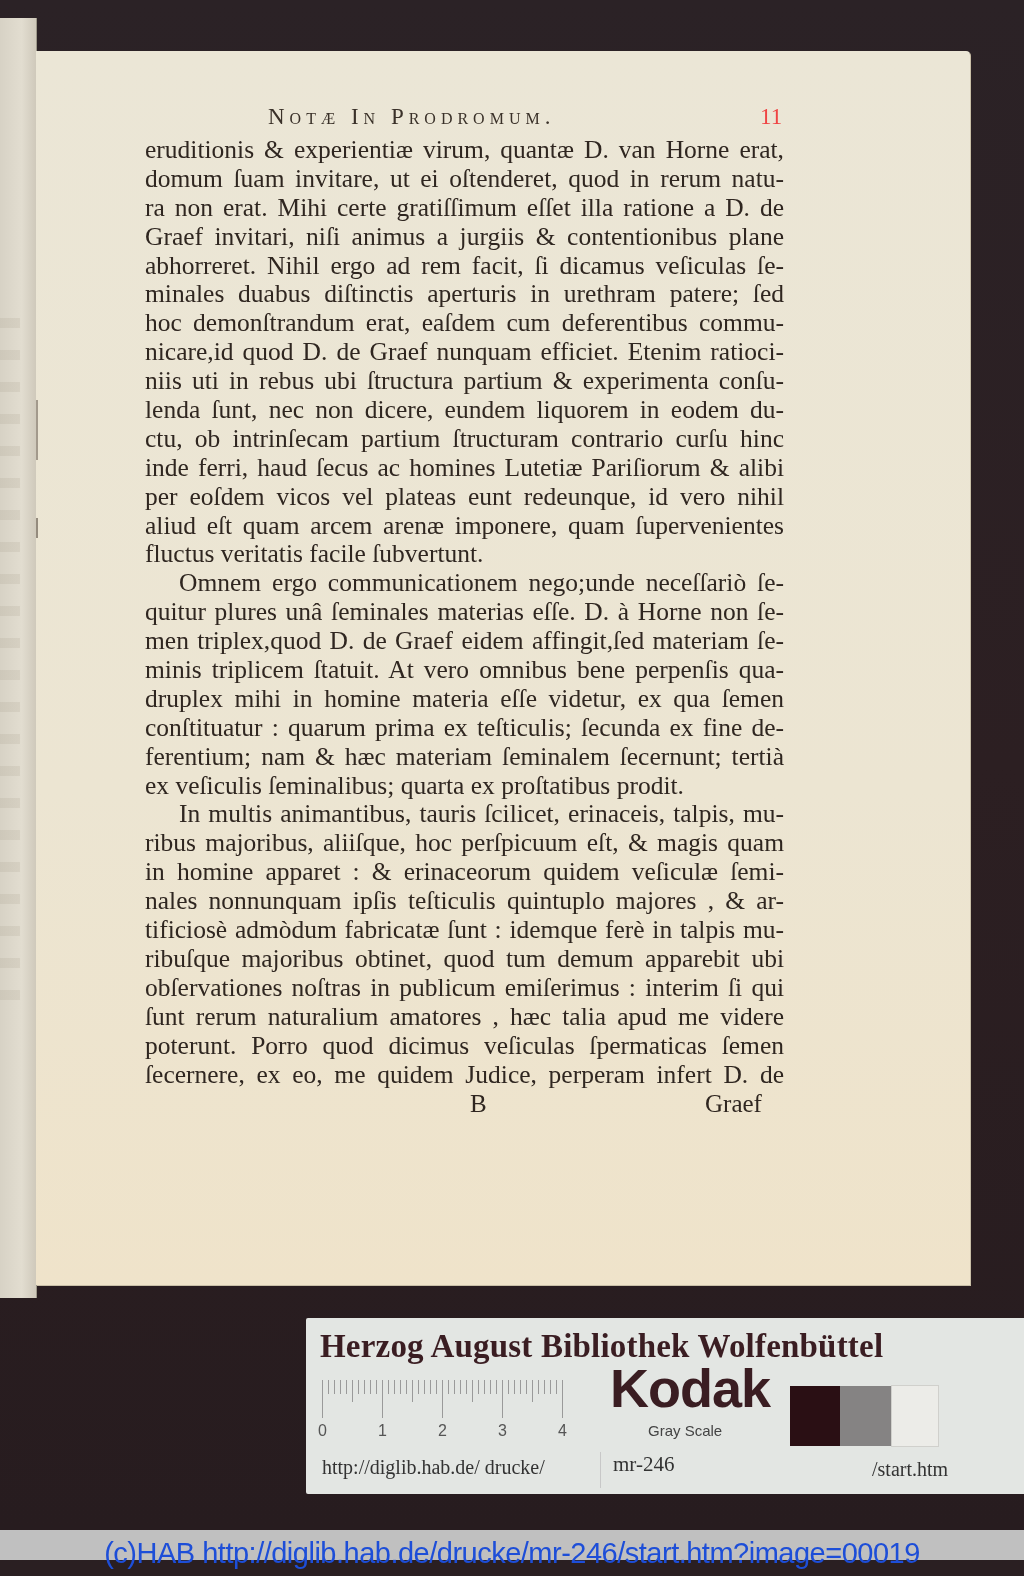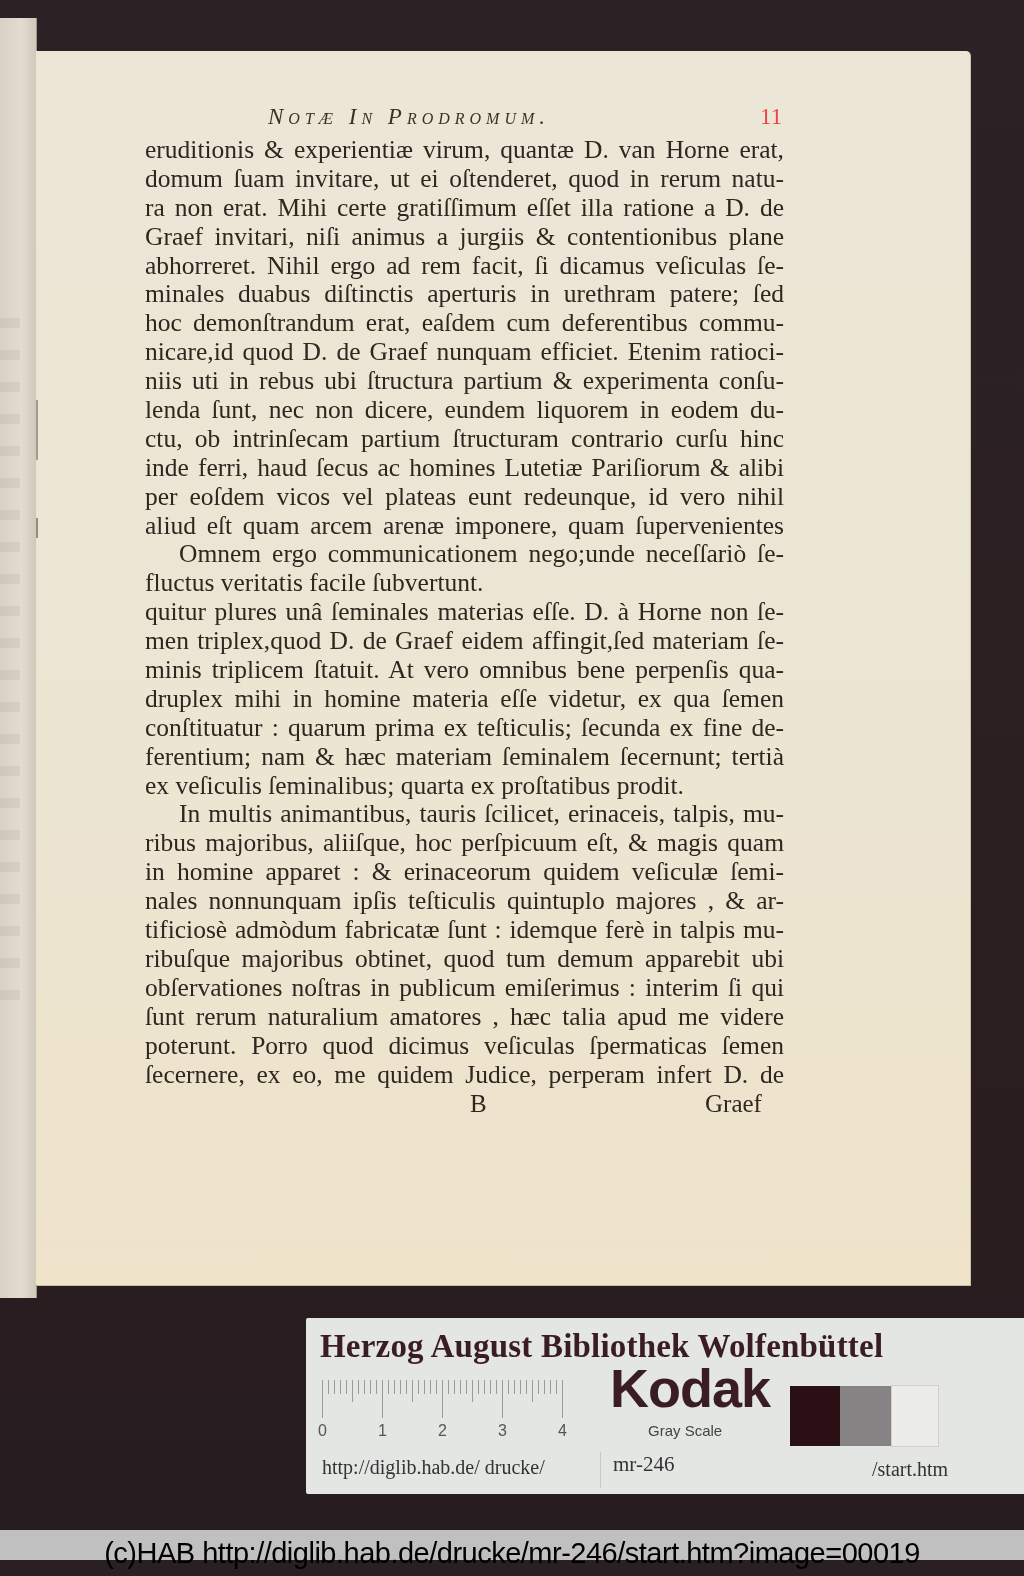--- a/index.html
+++ b/index.html
@@ -24,21 +24,20 @@
   .page {
     position:absolute; left:36px; top:51px; width:934px; height:1234px;
     background: linear-gradient(180deg, #ebe6d6 0%, #ece5d2 60%, #efe3ca 100%);
     border-top-right-radius:4px;
     box-shadow: 1px 1px 0 #c9bfa7;
   }
   .running-head {
     position:absolute; left:268px; top:104px; width:520px; height:34px;
     font-size:23px; color:#3a3129; letter-spacing:5px;
     font-variant: small-caps;
-    font-style: italic;
   }
   .page-number {
     position:absolute; left:760px; top:104px; font-size:23px; color:#ef4444;
   }
   .body-text {
     position:absolute; left:108px; top:136px; width:676px;
     font-size:25.5px; line-height:28.9px; color:#2f2620;
     text-align:justify;
   }
   .line { display:block; white-space:nowrap; text-align:justify; text-align-last:justify; height:28.9px;margin-left:37px; }
@@ -85,21 +84,21 @@
   .url-id {
     position:absolute; left:294px; top:134px; font-size:21px; color:#333;
     padding-left:12px; border-left:1px solid #c8c8c8; height:36px;
   }
   .url-right {
     position:absolute; left:566px; top:140px; font-size:20px; color:#333;
   }
   .footer {
     position:absolute; left:0; top:1530px; width:1024px; height:30px;
     background:#c0c0c0;
-    font-family:"Liberation Sans", sans-serif; font-size:29px; color:#000000;
+    font-family:"Liberation Sans", sans-serif; font-size:29px; color:#1d4ed8;
     text-align:center; line-height:46px; letter-spacing:-0.5px;
   }
 </style>
 </head>
 <body>
 
 <div class="backdrop"></div>
 <div class="page-stack"></div>
 
 <div class="page"></div>
@@ -115,22 +114,22 @@
   <span class="line">abhorreret.  Nihil ergo ad rem facit, ſi dicamus veſiculas ſe-</span>
   <span class="line">minales  duabus diſtinctis  aperturis in urethram patere; ſed</span>
   <span class="line">hoc demonſtrandum erat, eaſdem cum deferentibus commu-</span>
   <span class="line">nicare,id quod D. de Graef nunquam efficiet. Etenim ratioci-</span>
   <span class="line">niis uti in rebus ubi ſtructura partium &amp; experimenta  conſu-</span>
   <span class="line">lenda ſunt, nec non dicere, eundem liquorem  in eodem du-</span>
   <span class="line">ctu, ob intrinſecam partium ſtructuram contrario curſu hinc</span>
   <span class="line">inde ferri, haud ſecus ac homines Lutetiæ Pariſiorum  &amp; alibi</span>
   <span class="line">per eoſdem vicos  vel plateas eunt redeunque,  id  vero nihil</span>
   <span class="line">aliud eſt quam arcem arenæ imponere, quam ſupervenientes</span>
+  <span class="line last">fluctus veritatis facile ſubvertunt.</span>
   <span class="line indent">Omnem ergo communicationem nego;unde neceſſariò ſe-</span>
-  <span class="line last">fluctus veritatis facile ſubvertunt.</span>
   <span class="line">quitur plures unâ ſeminales materias eſſe.  D. à Horne non  ſe-</span>
   <span class="line">men triplex,quod D. de Graef eidem affingit,ſed  materiam ſe-</span>
   <span class="line">minis triplicem ſtatuit.  At vero omnibus bene perpenſis qua-</span>
   <span class="line">druplex  mihi in homine  materia eſſe  videtur,  ex  qua ſemen</span>
   <span class="line">conſtituatur : quarum prima ex teſticulis; ſecunda  ex  fine de-</span>
   <span class="line">ferentium; nam &amp; hæc materiam ſeminalem ſecernunt; tertià</span>
   <span class="line last">ex veſiculis ſeminalibus; quarta ex proſtatibus prodit.</span>
   <span class="line indent">In multis animantibus, tauris ſcilicet, erinaceis, talpis, mu-</span>
   <span class="line">ribus majoribus, aliiſque, hoc perſpicuum eſt, &amp; magis quam</span>
   <span class="line">in homine  apparet :  &amp;  erinaceorum  quidem  veſiculæ  ſemi-</span>

